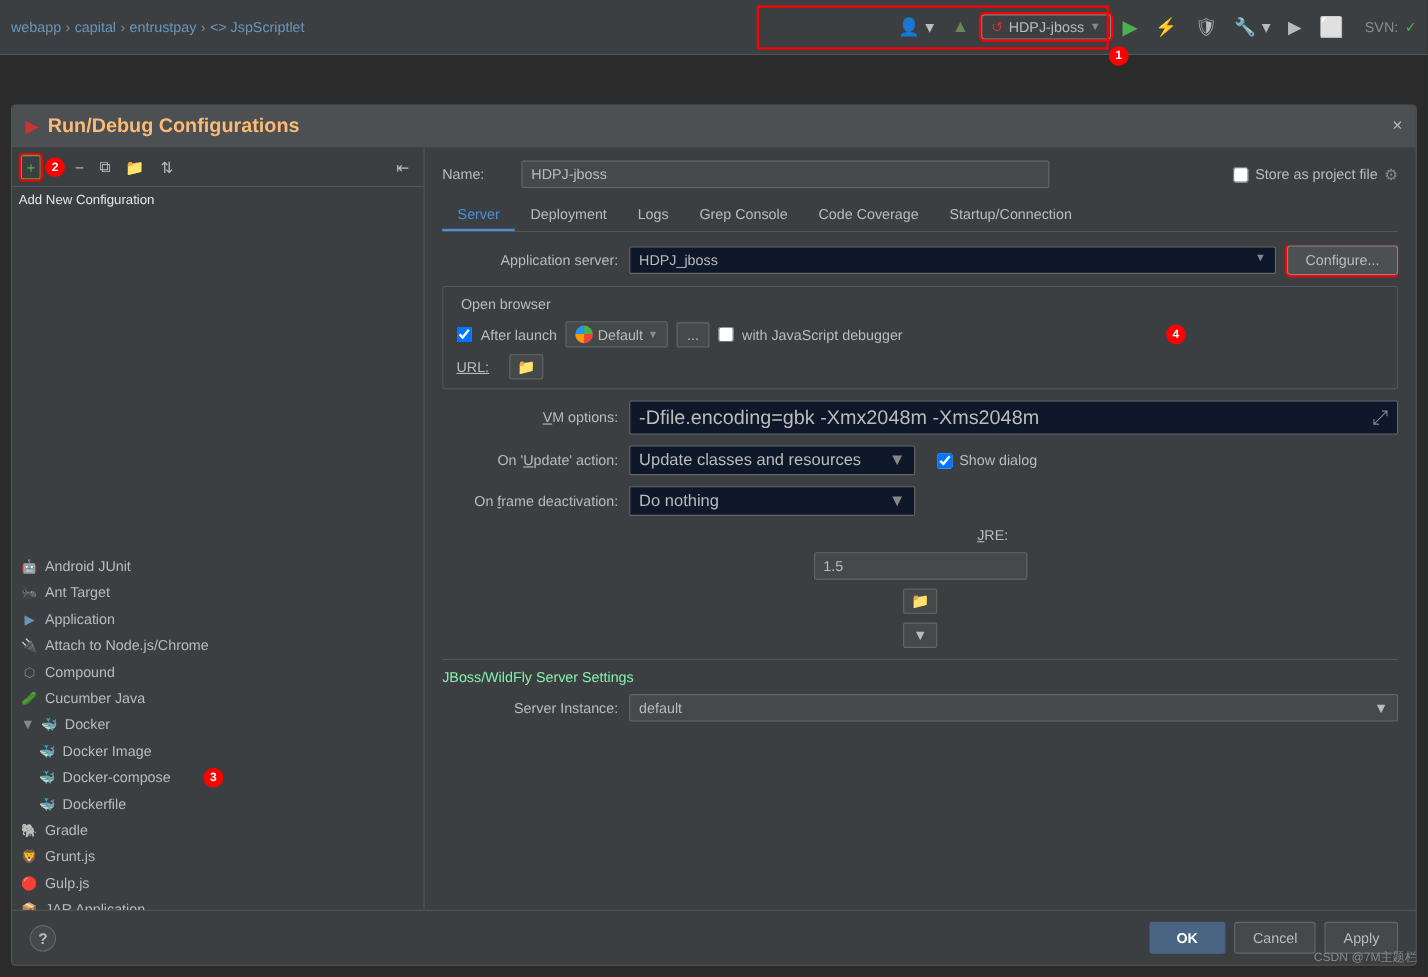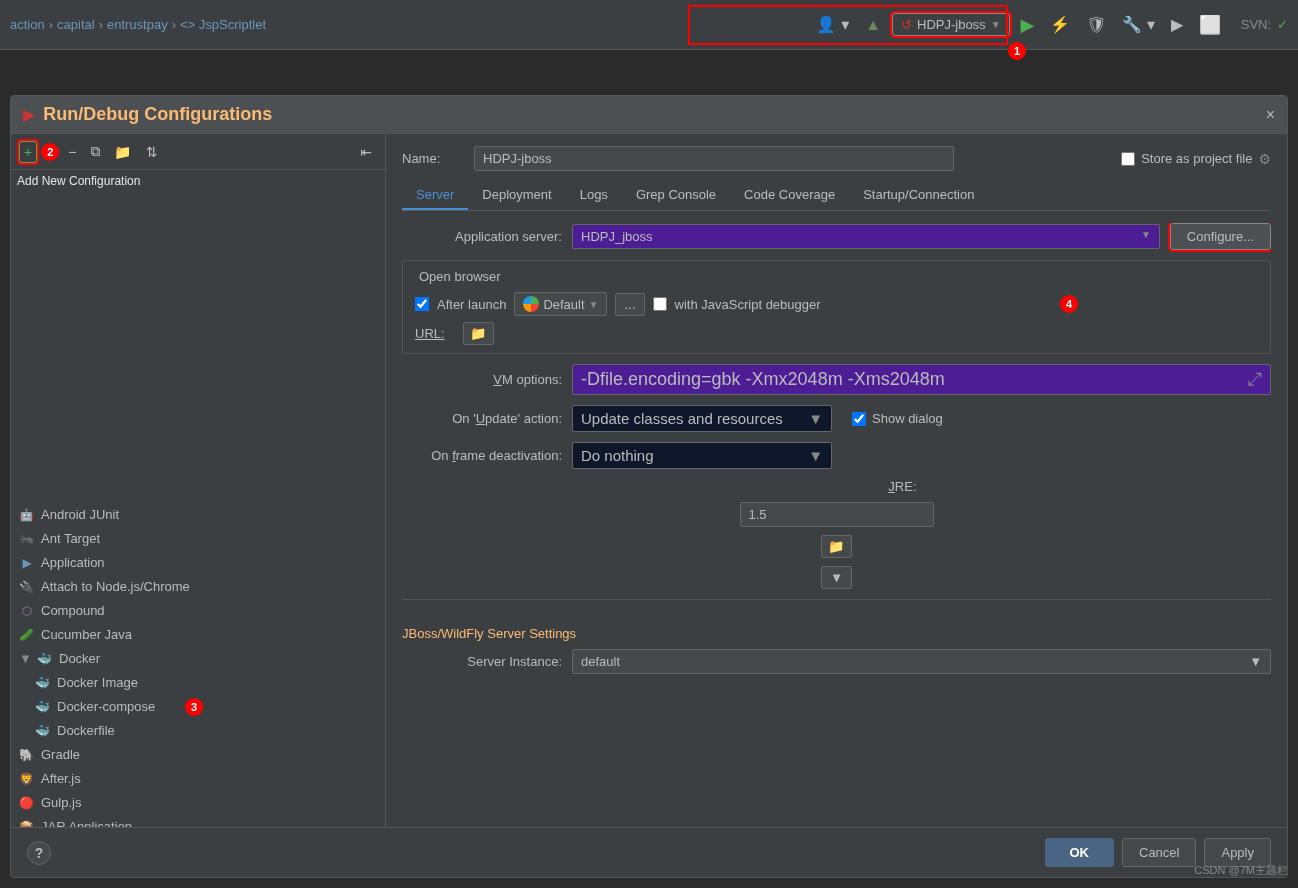--- a/index.html
+++ b/index.html
@@ -249,21 +249,21 @@
       gap: 10px;
     }
     .form-label {
       color: #bbbbbb;
       min-width: 160px;
       text-align: right;
       font-size: 13px;
     }
     .form-control-wide {
       flex: 1;
-      background: #4c1d95;
+      background: #0f172a;
       border: 1px solid #666;
       color: #bbbbbb;
       padding: 4px 8px;
       border-radius: 2px;
       font-size: 13px;
       display: flex;
       align-items: flex-start;
       justify-content: space-between;
     }
     .configure-btn {
@@ -371,25 +371,25 @@
       font-size: 13px;
       flex: 1;
     }
     .jre-row {
       display: flex;
       align-items: center;
       gap: 8px;
       flex-direction: column;
     }
     .jboss-section-title {
-      color: #fdba74;
+      color: #86efac;
       font-size: 13px;
       margin-bottom: 8px;
       border-top: 1px solid #555;
-      padding-top: 26px;
+      padding-top: 8px;
     }
     .server-instance-select {
       background: #45494a;
       border: 1px solid #666;
       color: #bbbbbb;
       padding: 4px 8px;
       border-radius: 2px;
       font-size: 13px;
       flex: 1;
       display: flex;
@@ -494,21 +494,21 @@
       background: conic-gradient(#4caf50 0deg 90deg, #f44336 90deg 180deg, #ff9800 180deg 270deg, #2196f3 270deg 360deg);
       display: inline-block;
     }
     .dropdown-arrow { font-size: 10px; color: #888; }
   </style>
 </head>
 <body>
 
 <div class="top-bar">
   <div class="breadcrumb">
-    <span>action</span>
+    <span>webapp</span>
     <span class="sep">›</span>
     <span>capital</span>
     <span class="sep">›</span>
     <span>entrustpay</span>
     <span class="sep">›</span>
     <span>&lt;&gt; JspScriptlet</span>
   </div>
   <div class="toolbar-right">
     <button class="toolbar-btn">👤 ▾</button>
     <button class="toolbar-btn green">▲</button>
@@ -606,21 +606,21 @@
           <span>Dockerfile</span>
         </div>
 
         <div class="tree-item">
           <span class="item-icon icon-gradle">🐘</span>
           <span>Gradle</span>
         </div>
 
         <div class="tree-item">
           <span class="item-icon icon-grunt">🦁</span>
-          <span>After.js</span>
+          <span>Grunt.js</span>
         </div>
 
         <div class="tree-item">
           <span class="item-icon icon-gulp">🔴</span>
           <span>Gulp.js</span>
         </div>
 
         <div class="tree-item">
           <span class="item-icon icon-jar">📦</span>
           <span>JAR Application</span>

